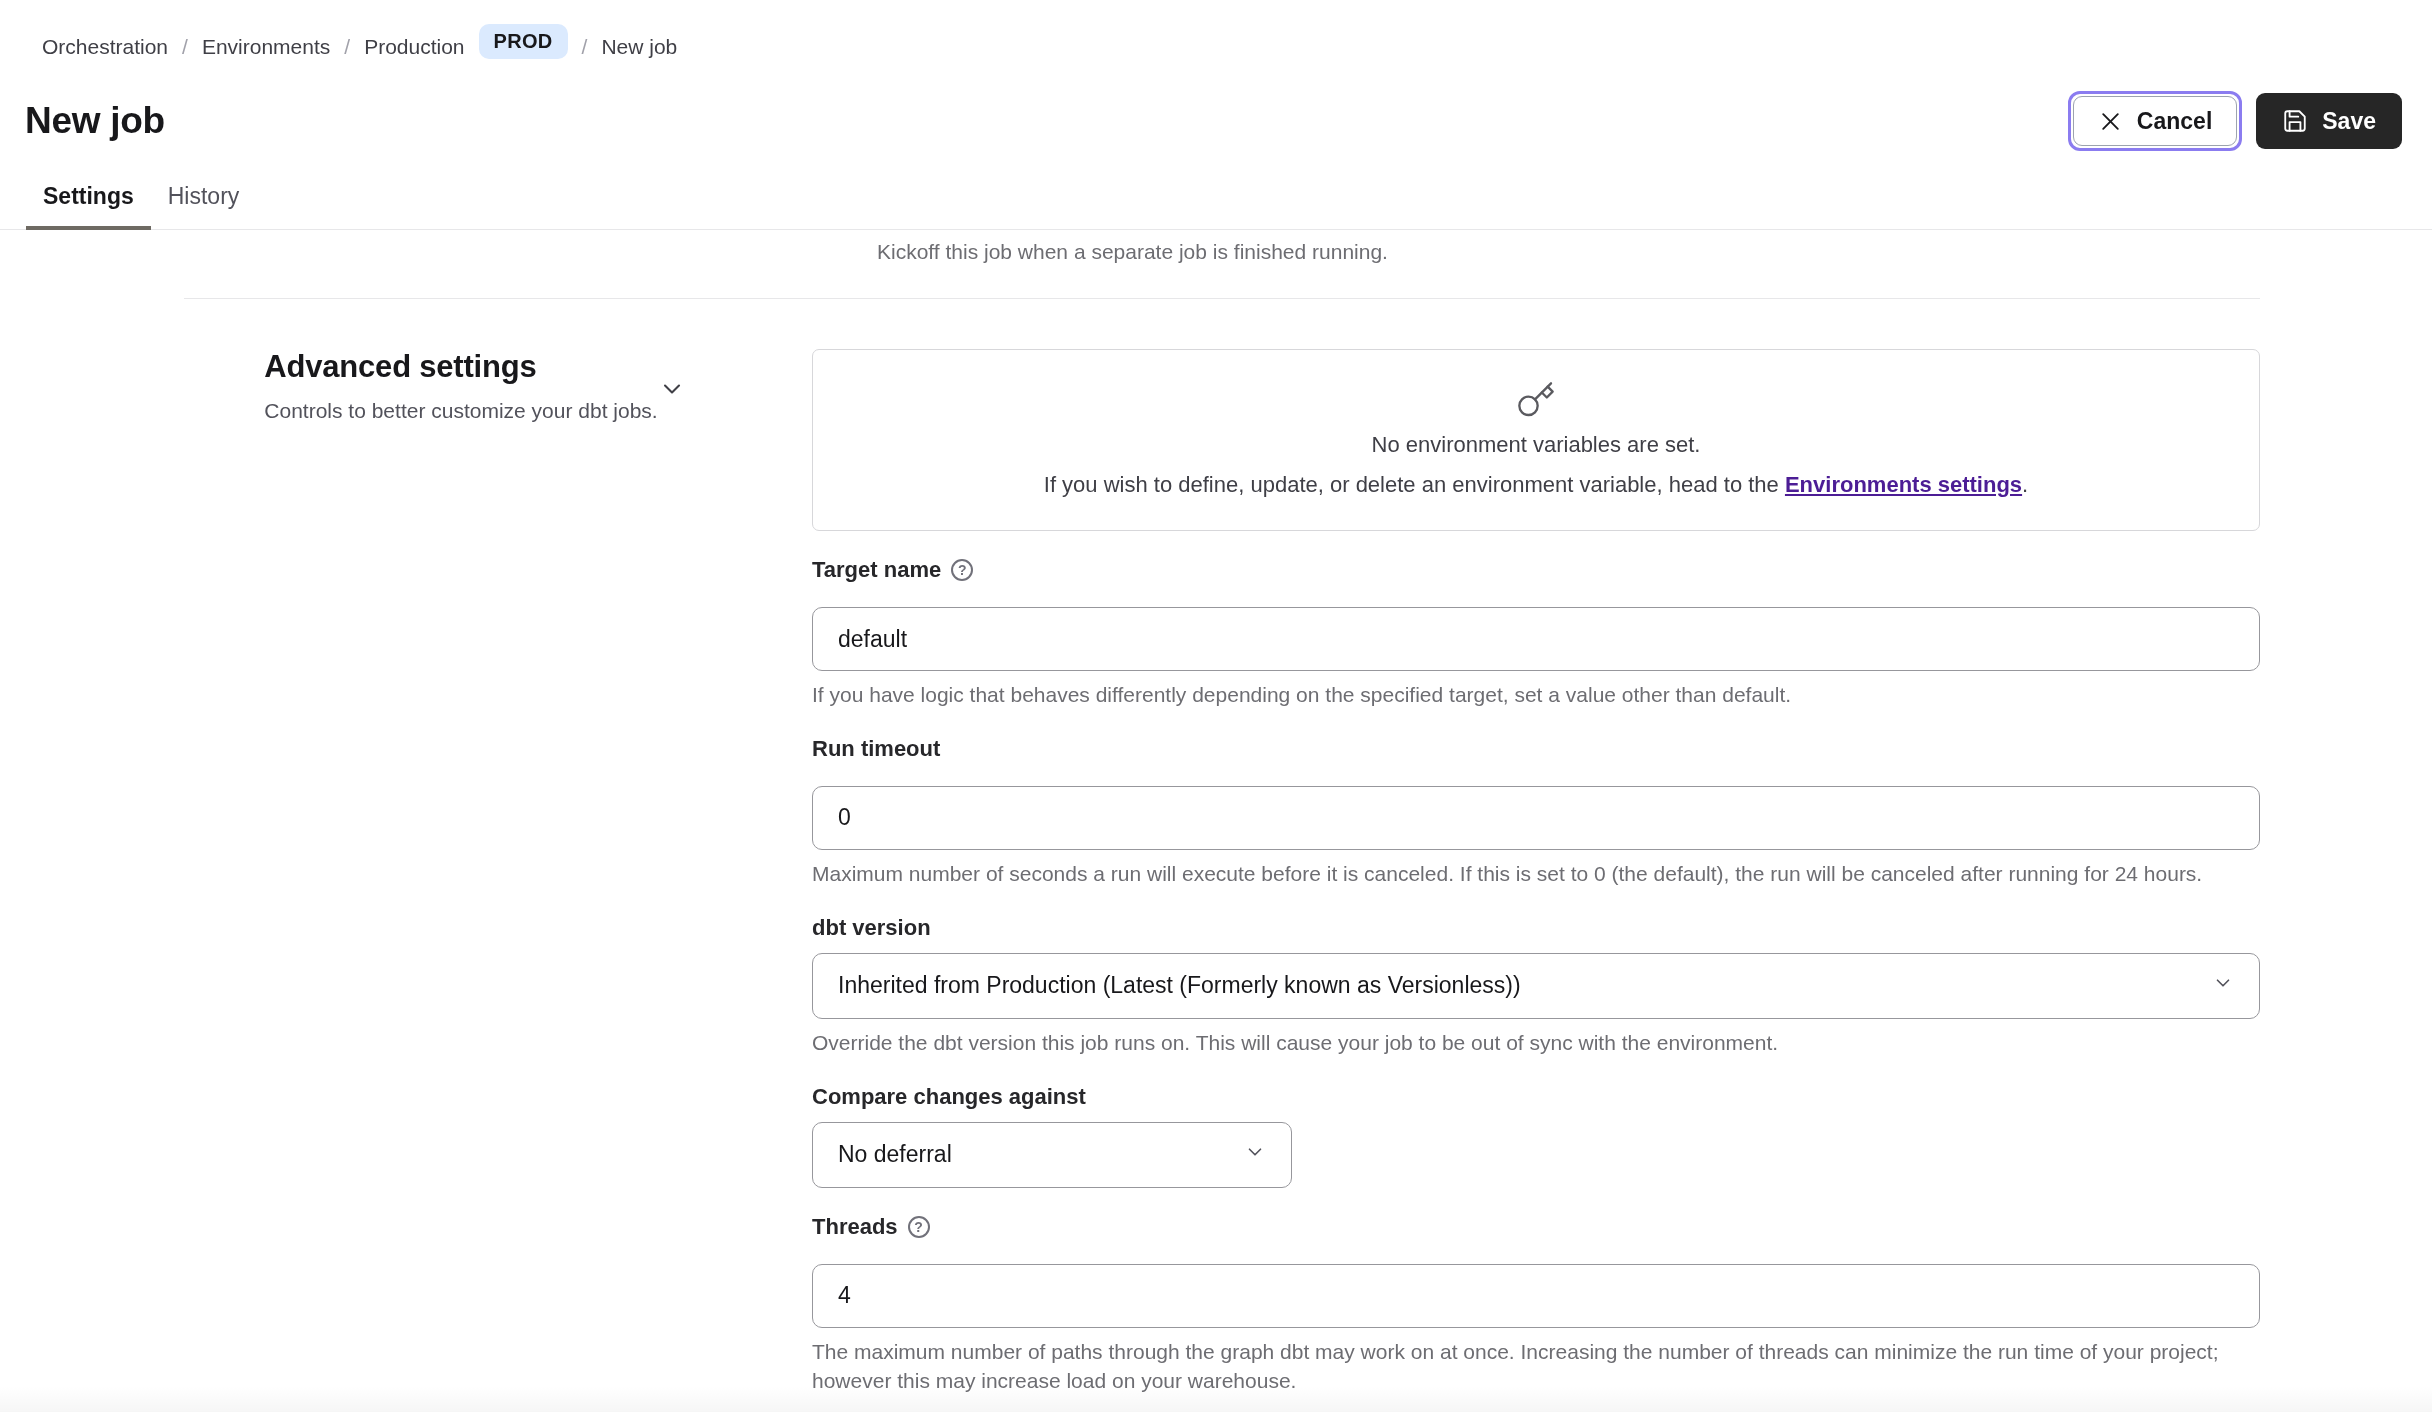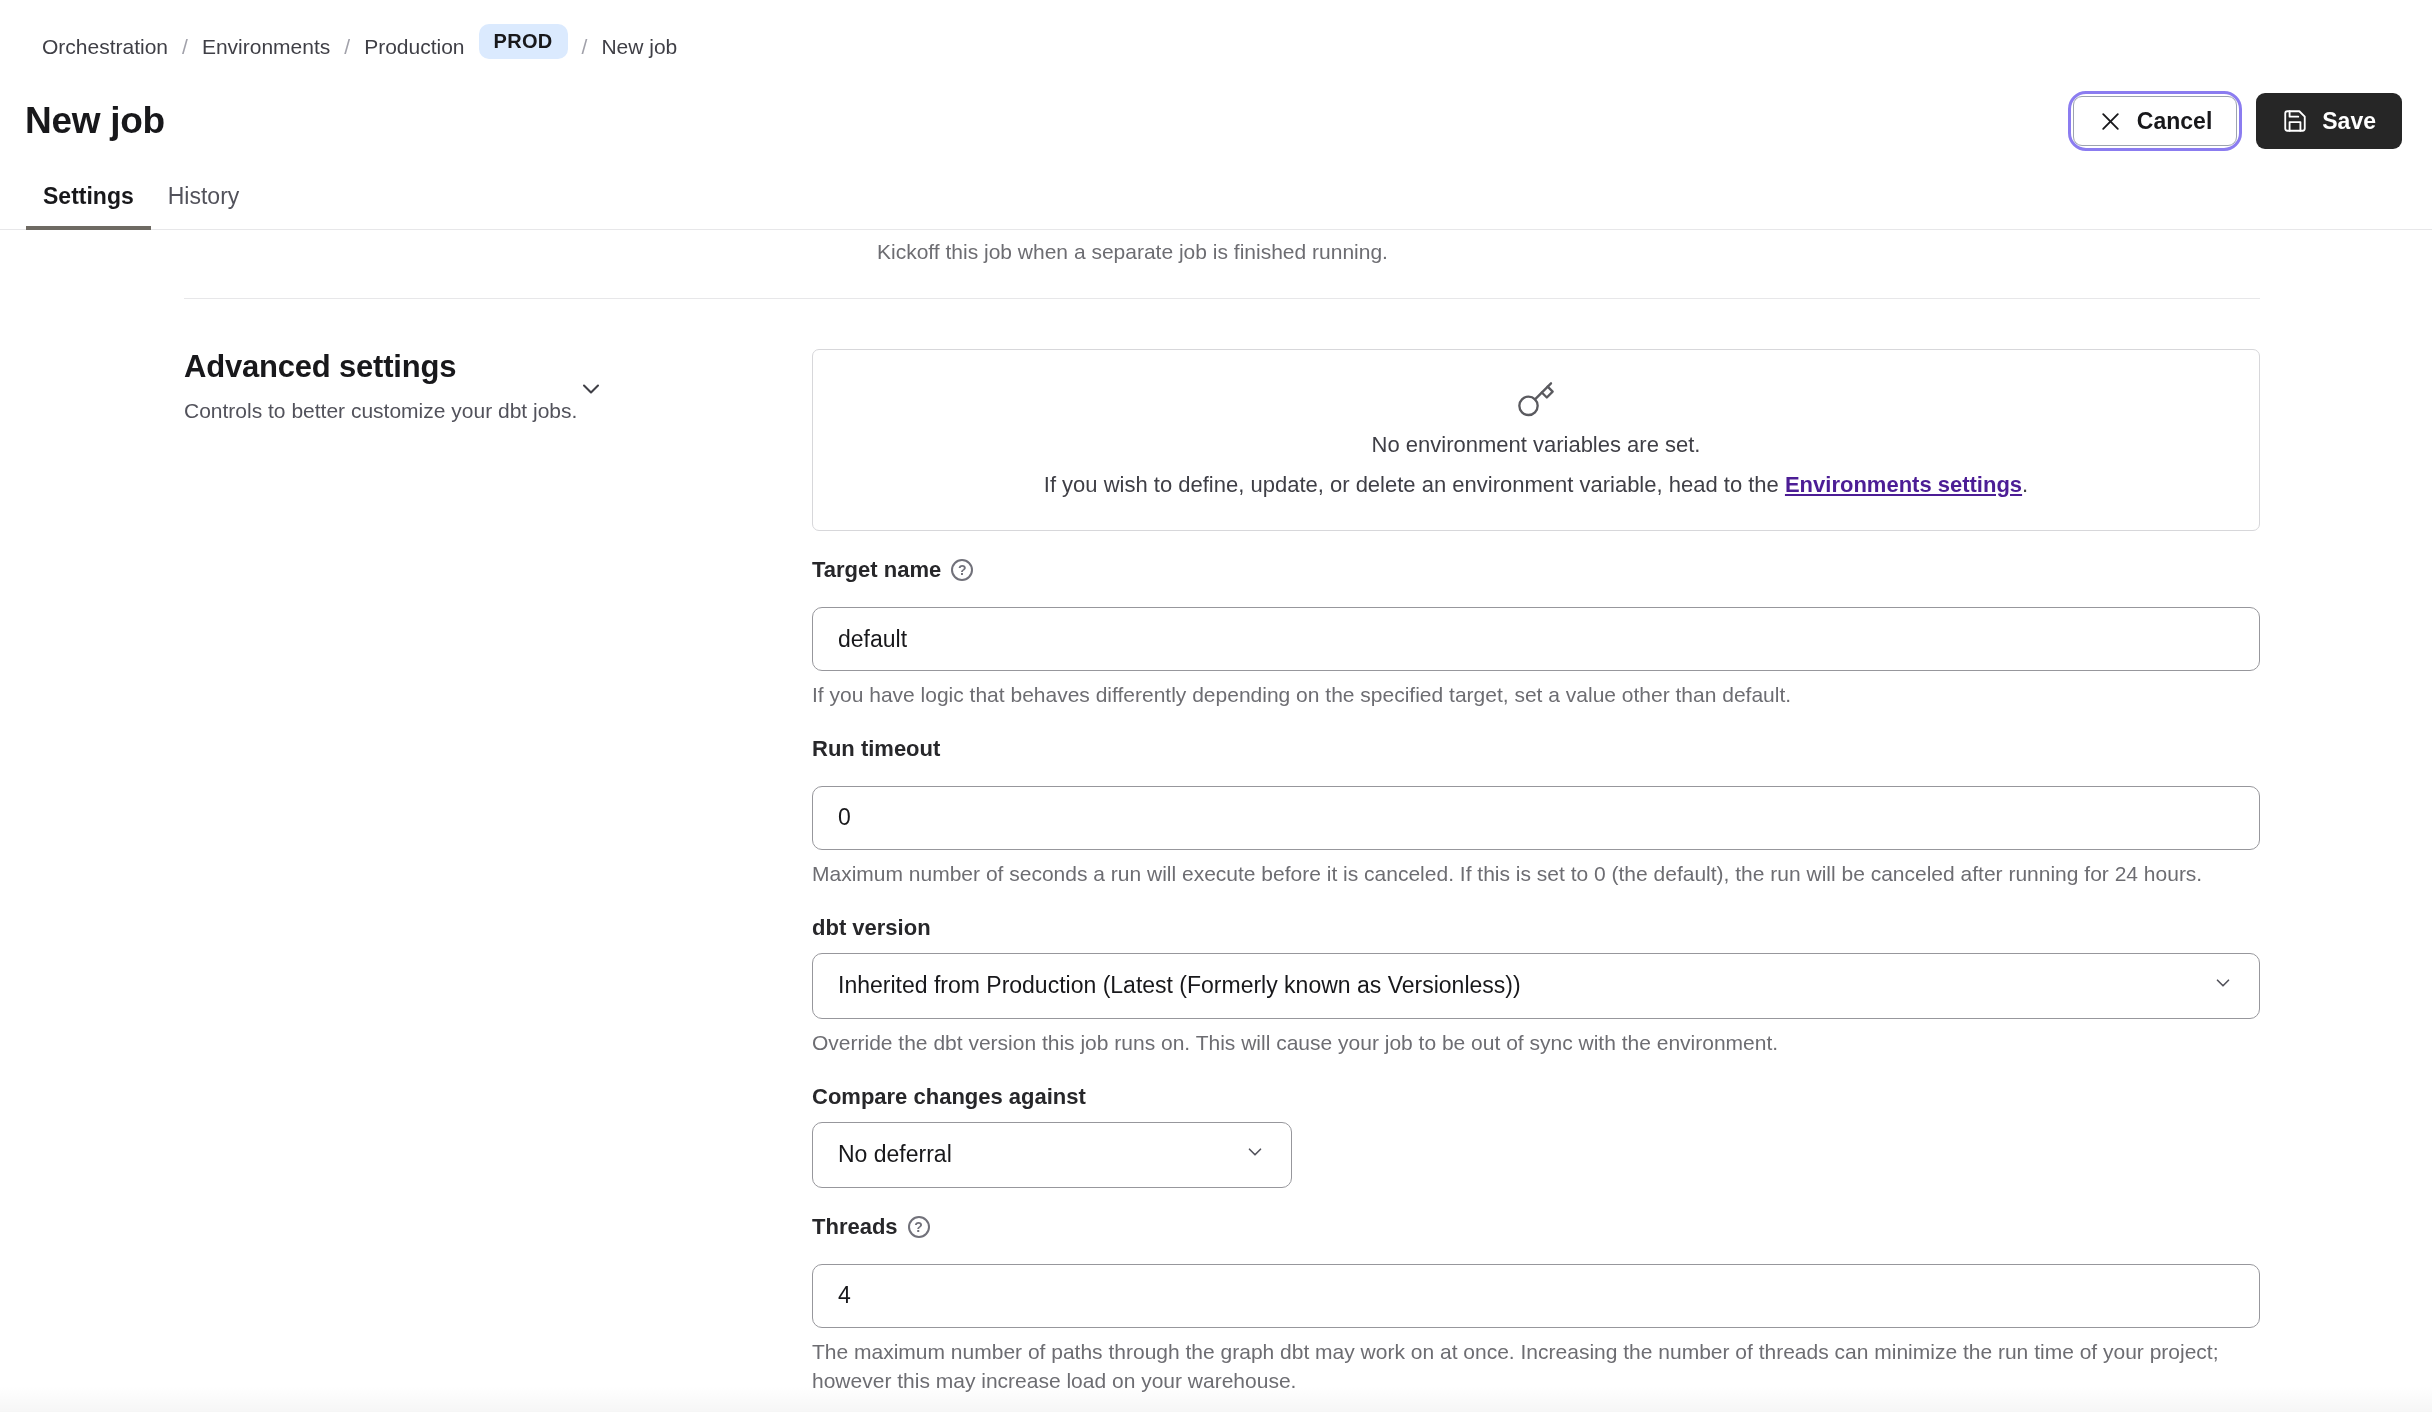--- a/index.html
+++ b/index.html
@@ -34,21 +34,21 @@
     display:flex; align-items:center; justify-content:space-between;
     padding:32px 30px 0 25px;
   }
   .page-title {
     font-size:37px; font-weight:700; letter-spacing:-0.3px;
     color:#18181b; margin:0;
   }
   .actions { display:flex; align-items:center; gap:14px; }
   .cancel-ring {
     border:3px solid var(--focus-ring,#8b7cf0);
-    border-radius:18px; padding:2px;
+    border-radius:12px; padding:2px;
   }
   .btn-cancel {
     display:flex; align-items:center; gap:14px;
     background:#ffffff; border:1px solid #9ca3af; border-radius:9px;
     height:50px; padding:0 24px;
     font-family:inherit; font-size:23px; font-weight:600; color:#18181b;
     cursor:pointer;
   }
   .btn-save {
     display:flex; align-items:center; gap:14px;
@@ -85,21 +85,21 @@
   }
 
   .section {
     margin:34px 172px 0 184px;
     border-top:1px solid #e7e7e9;
     padding-top:50px;
     display:flex; align-items:flex-start;
   }
   .section-left {
     width:628px; flex:none;
-    display:flex; justify-content:flex-start;
+    display:flex; justify-content:center;
     padding-right:46px;
   }
   .section-title { margin:0; font-size:31px; font-weight:700; color:#18181b; letter-spacing:-0.2px; }
   .section-sub { margin:14px 0 0 0; font-size:21px; color:#52525b; }
   .collapse-chevron { margin-top:26px; color:#3f3f46; cursor:pointer; flex:none; }
 
   .section-right { flex:1; min-width:0; }
 
   .env-box {
     border:1px solid #d7d7da; border-radius:7px;

